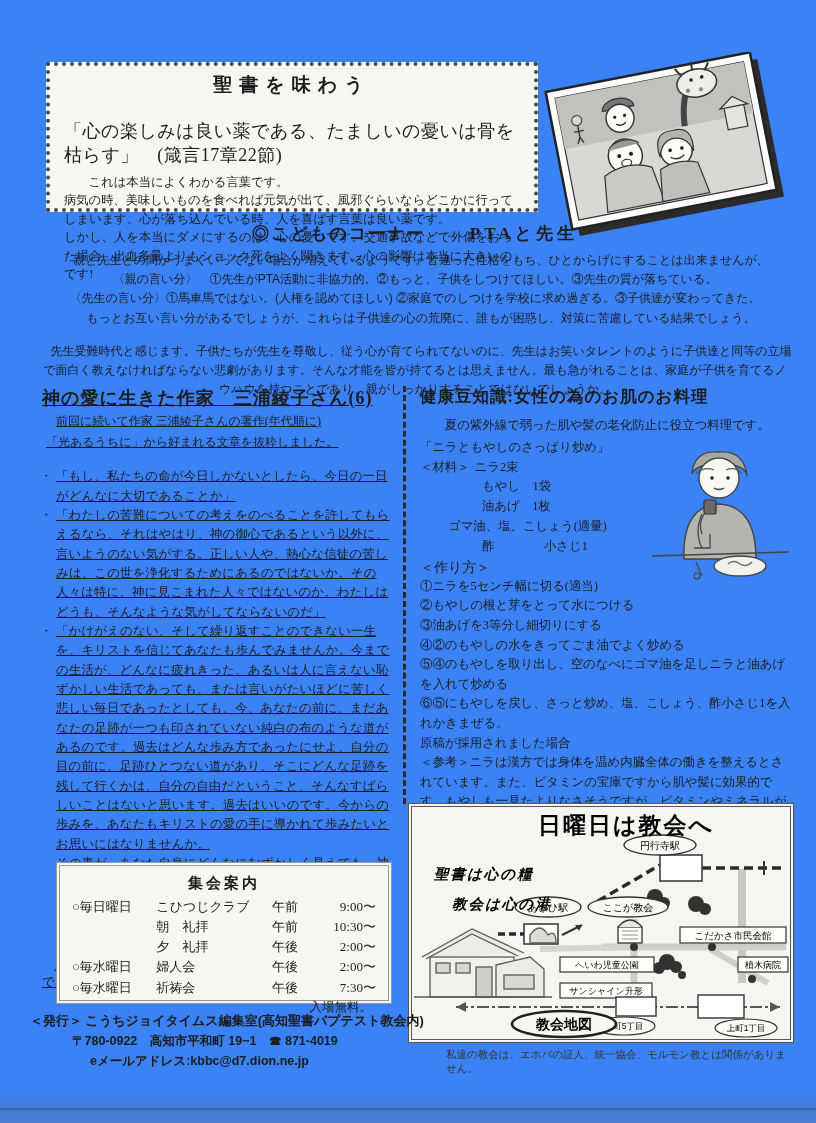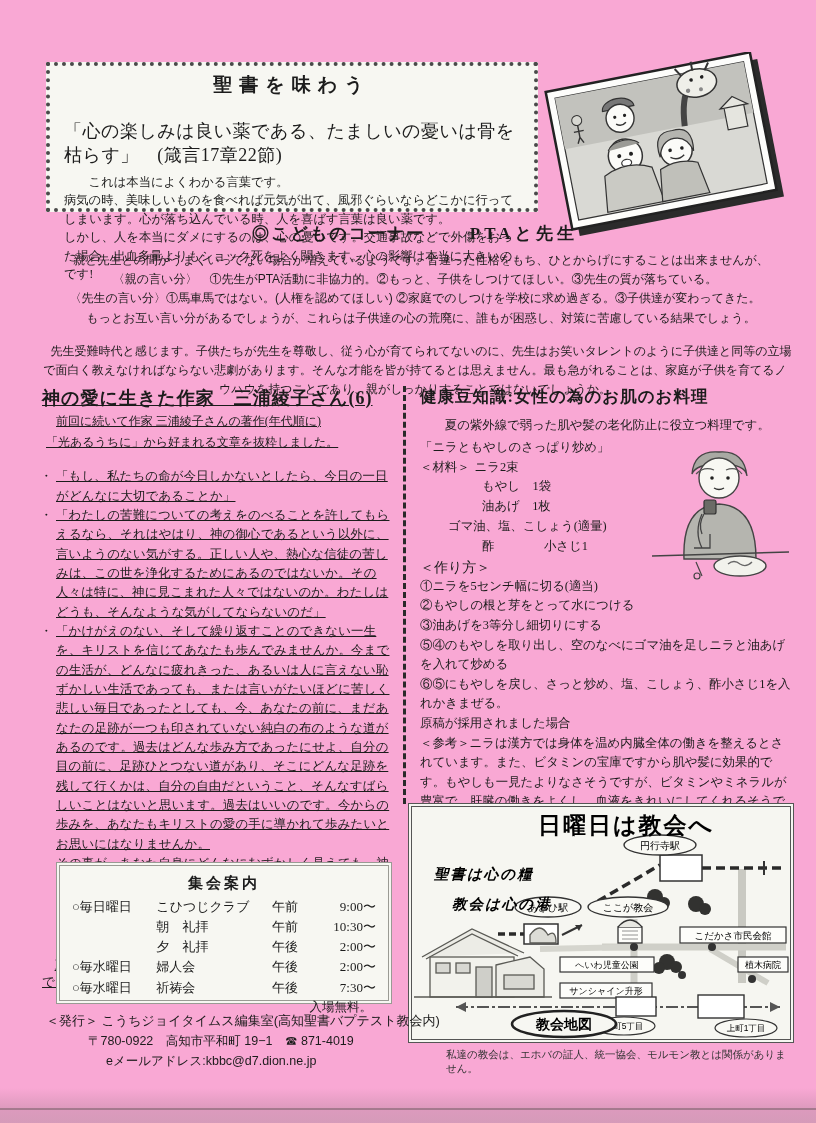--- a/index.html
+++ b/index.html
@@ -1,18 +1,18 @@
 <!DOCTYPE html>
 <html><head>
 <meta charset="utf-8">
 <style>
   html,body{margin:0;padding:0;background:#d8d8d3;}
   .page{
     position:relative;width:816px;height:1123px;margin:0 auto;
-    background:#f9a8d4;overflow:hidden;
+    background:#3b82f6;overflow:hidden;
     font-family:"Liberation Serif",serif;color:#1c1c1c;
   }
   .sans{font-family:"Liberation Sans",sans-serif;}
   .serif{font-family:"Liberation Serif",serif;}
 
   
   .verse-box{
     position:absolute;left:46px;top:62px;width:492px;height:150px;
     border:4px dotted #4a4a4a;background:#f7f7f2;padding:6px 14px 8px 14px;
     box-sizing:border-box;
@@ -91,22 +91,22 @@
   .mapbox{
     position:absolute;left:408px;top:803px;width:386px;height:240px;
     border:4px double #555;background:#f6f6f1;box-sizing:border-box;
   }
   .mapbox svg{display:block;}
   .map-title{font-family:"Liberation Sans",sans-serif;font-weight:bold;}
   .map-slogan{font-family:"Liberation Serif",serif;font-weight:bold;font-style:italic;}
   .map-label{font-family:"Liberation Sans",sans-serif;}
 
   
-  .footer{position:absolute;left:46px;top:1012px;width:450px;
-    font-family:"Liberation Sans",sans-serif;}
+  .footer{position:absolute;left:30px;top:1012px;width:450px;
+    font-family:"Liberation Sans",sans-serif;font-weight:bold;}
   .footer .pub{font-size:13px;margin:0;}
   .footer .addr{font-size:12.5px;margin:3px 0 0 42px;}
   .footer .mail{font-size:12.5px;margin:3px 0 0 60px;}
   .disclaimer{
     position:absolute;left:446px;top:1048px;width:345px;font-size:10.5px;
     font-family:"Liberation Serif",serif;color:#333;
   }
 
   
   .scan-bottom{
@@ -228,20 +228,21 @@
       <ellipse cx="96" cy="122" rx="26" ry="10" fill="#f2f2ec" stroke="#444" stroke-width="1.4"></ellipse>
       <path d="M84 120 q6 -5 12 0 q6 4 12 -2" stroke="#666" stroke-width="1.3" fill="none"></path>
       <path d="M52 118 l6 14 M50 132 a3 3 0 1 0 6 0 a3 3 0 1 0 -6 0" stroke="#444" stroke-width="1.2" fill="none"></path>
     </svg>
 
     <p class="steps-label">＜作り方＞</p>
     <div class="steps">
       <div>①ニラを5センチ幅に切る(適当)</div>
       <div>②もやしの根と芽をとって水につける</div>
       <div>③油あげを3等分し細切りにする</div>
+      <div>④②のもやしの水をきってごま油でよく炒める</div>
       <div>⑤④のもやしを取り出し、空のなべにゴマ油を足しニラと油あげを入れて炒める</div>
       <div>⑥⑤にもやしを戻し、さっと炒め、塩、こしょう、酢小さじ1を入れかきまぜる。</div>
       <div>原稿が採用されました場合</div>
     </div>
     <p class="reference">＜参考＞ニラは漢方では身体を温め内臓全体の働きを整えるとされています。また、ビタミンの宝庫ですから肌や髪に効果的です。もやしも一見たよりなさそうですが、ビタミンやミネラルが豊富で、肝臓の働きをよくし、血液をきれいにしてくれるそうです。</p>
     <p class="recruit">◎あなたの＜健康法＞を募集します。</p>
     <p class="recruit">原稿が採用されました場合、図書券をお送りします。</p>
   </div>
 
   <div class="schedule">

